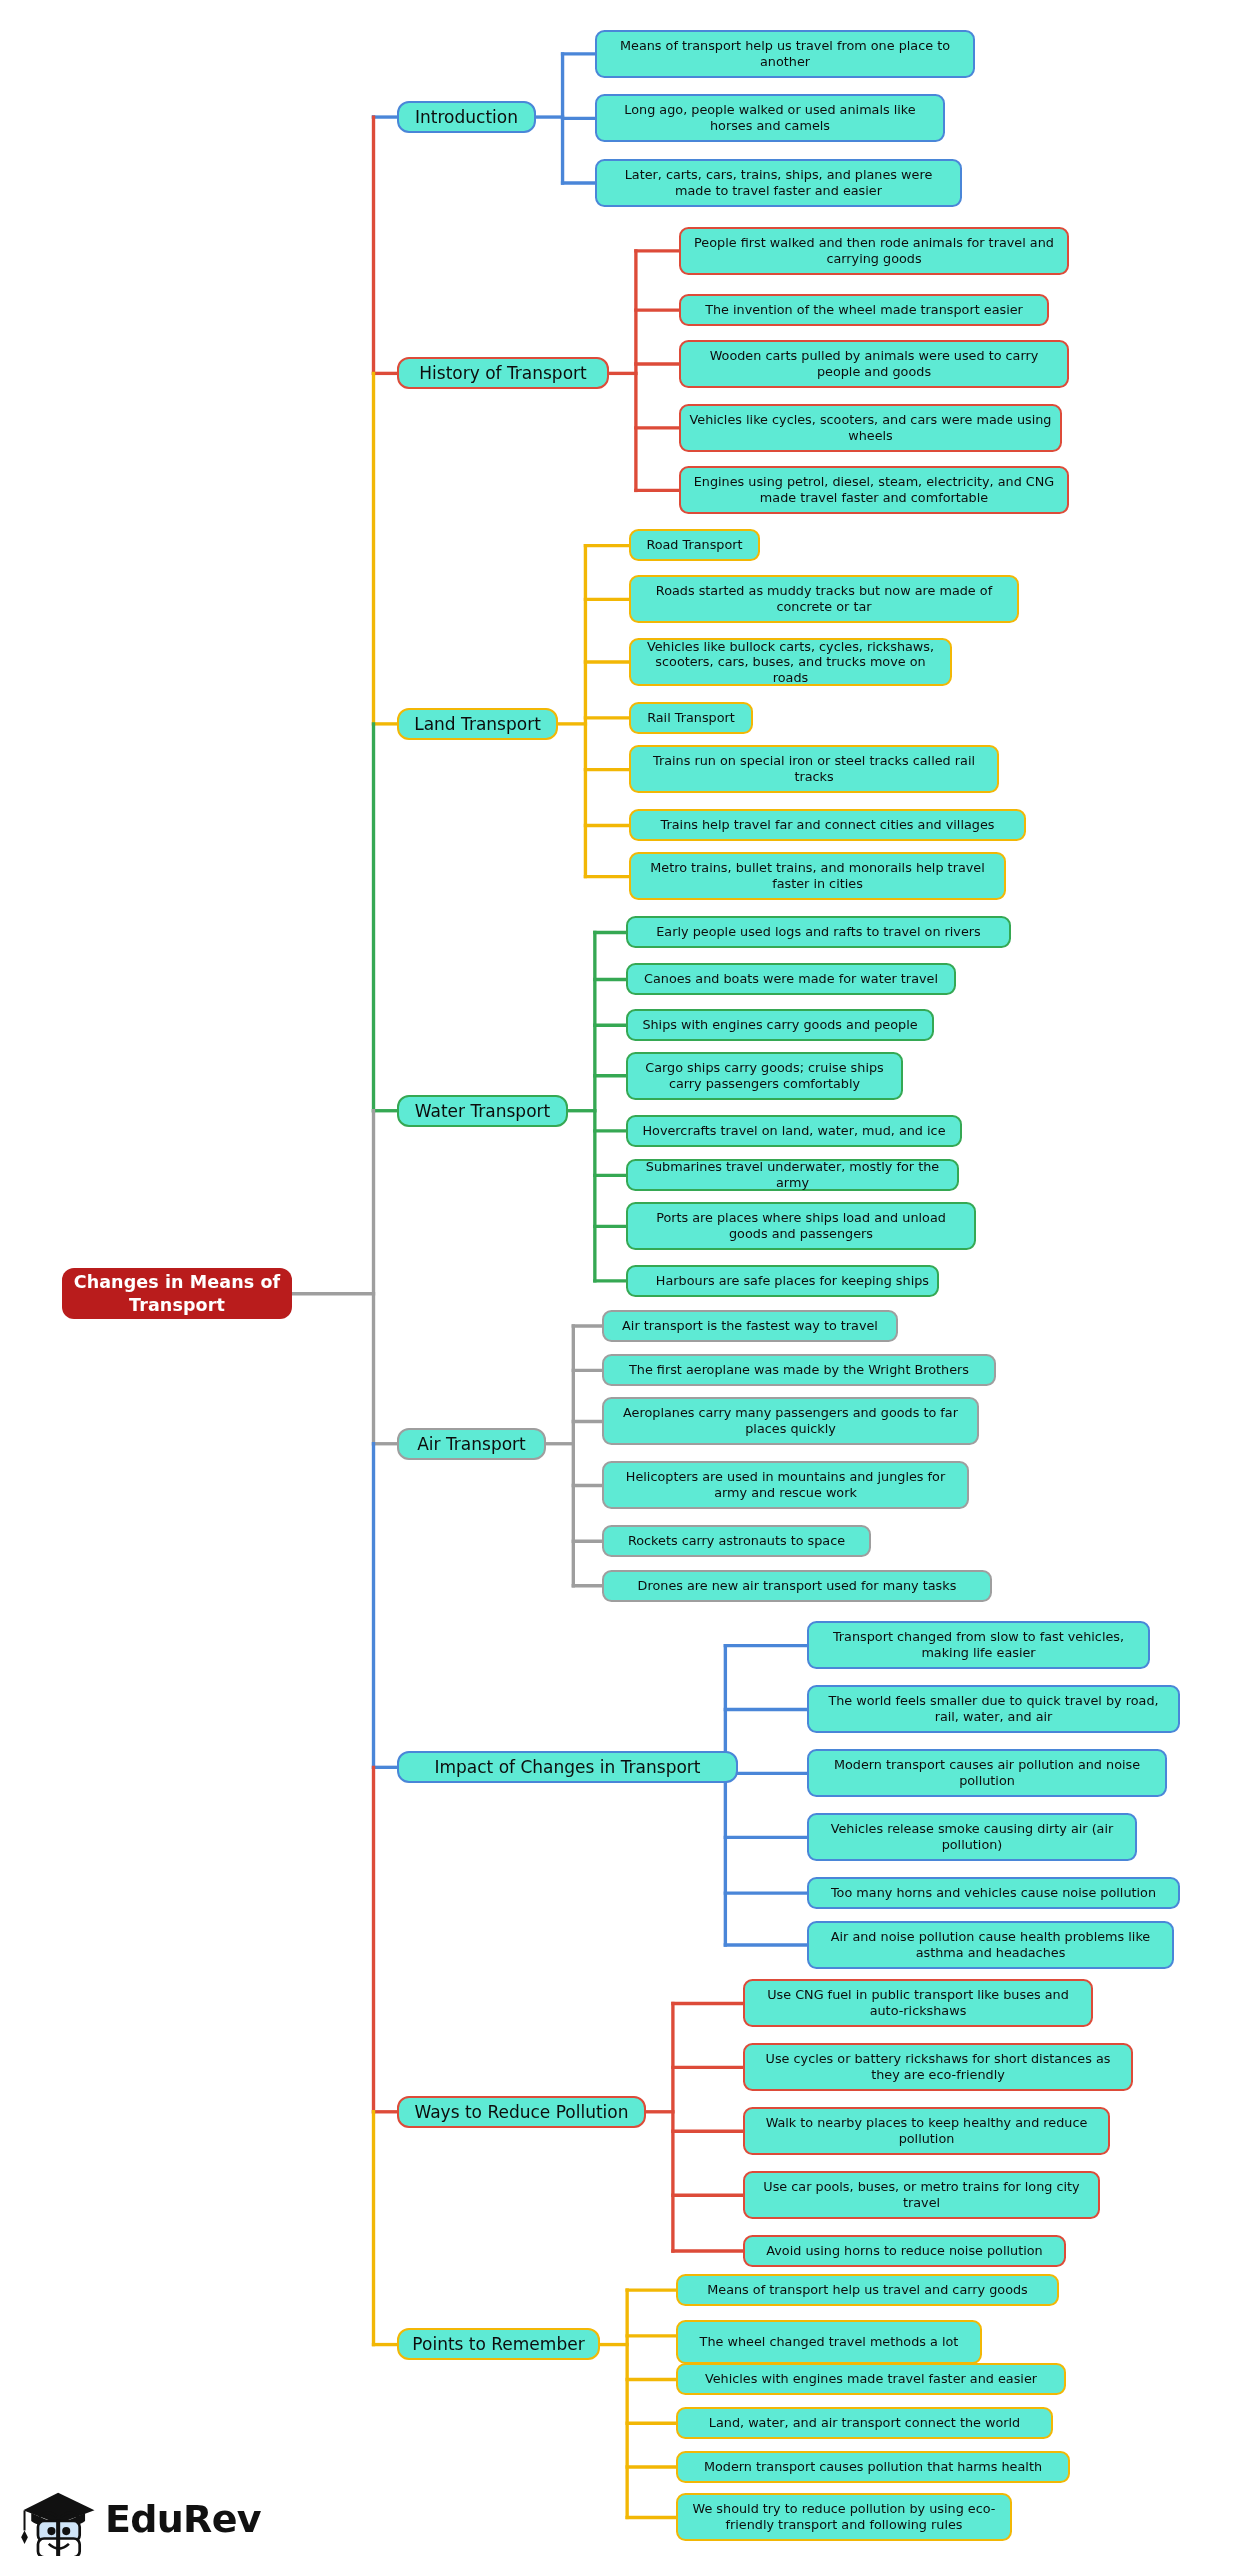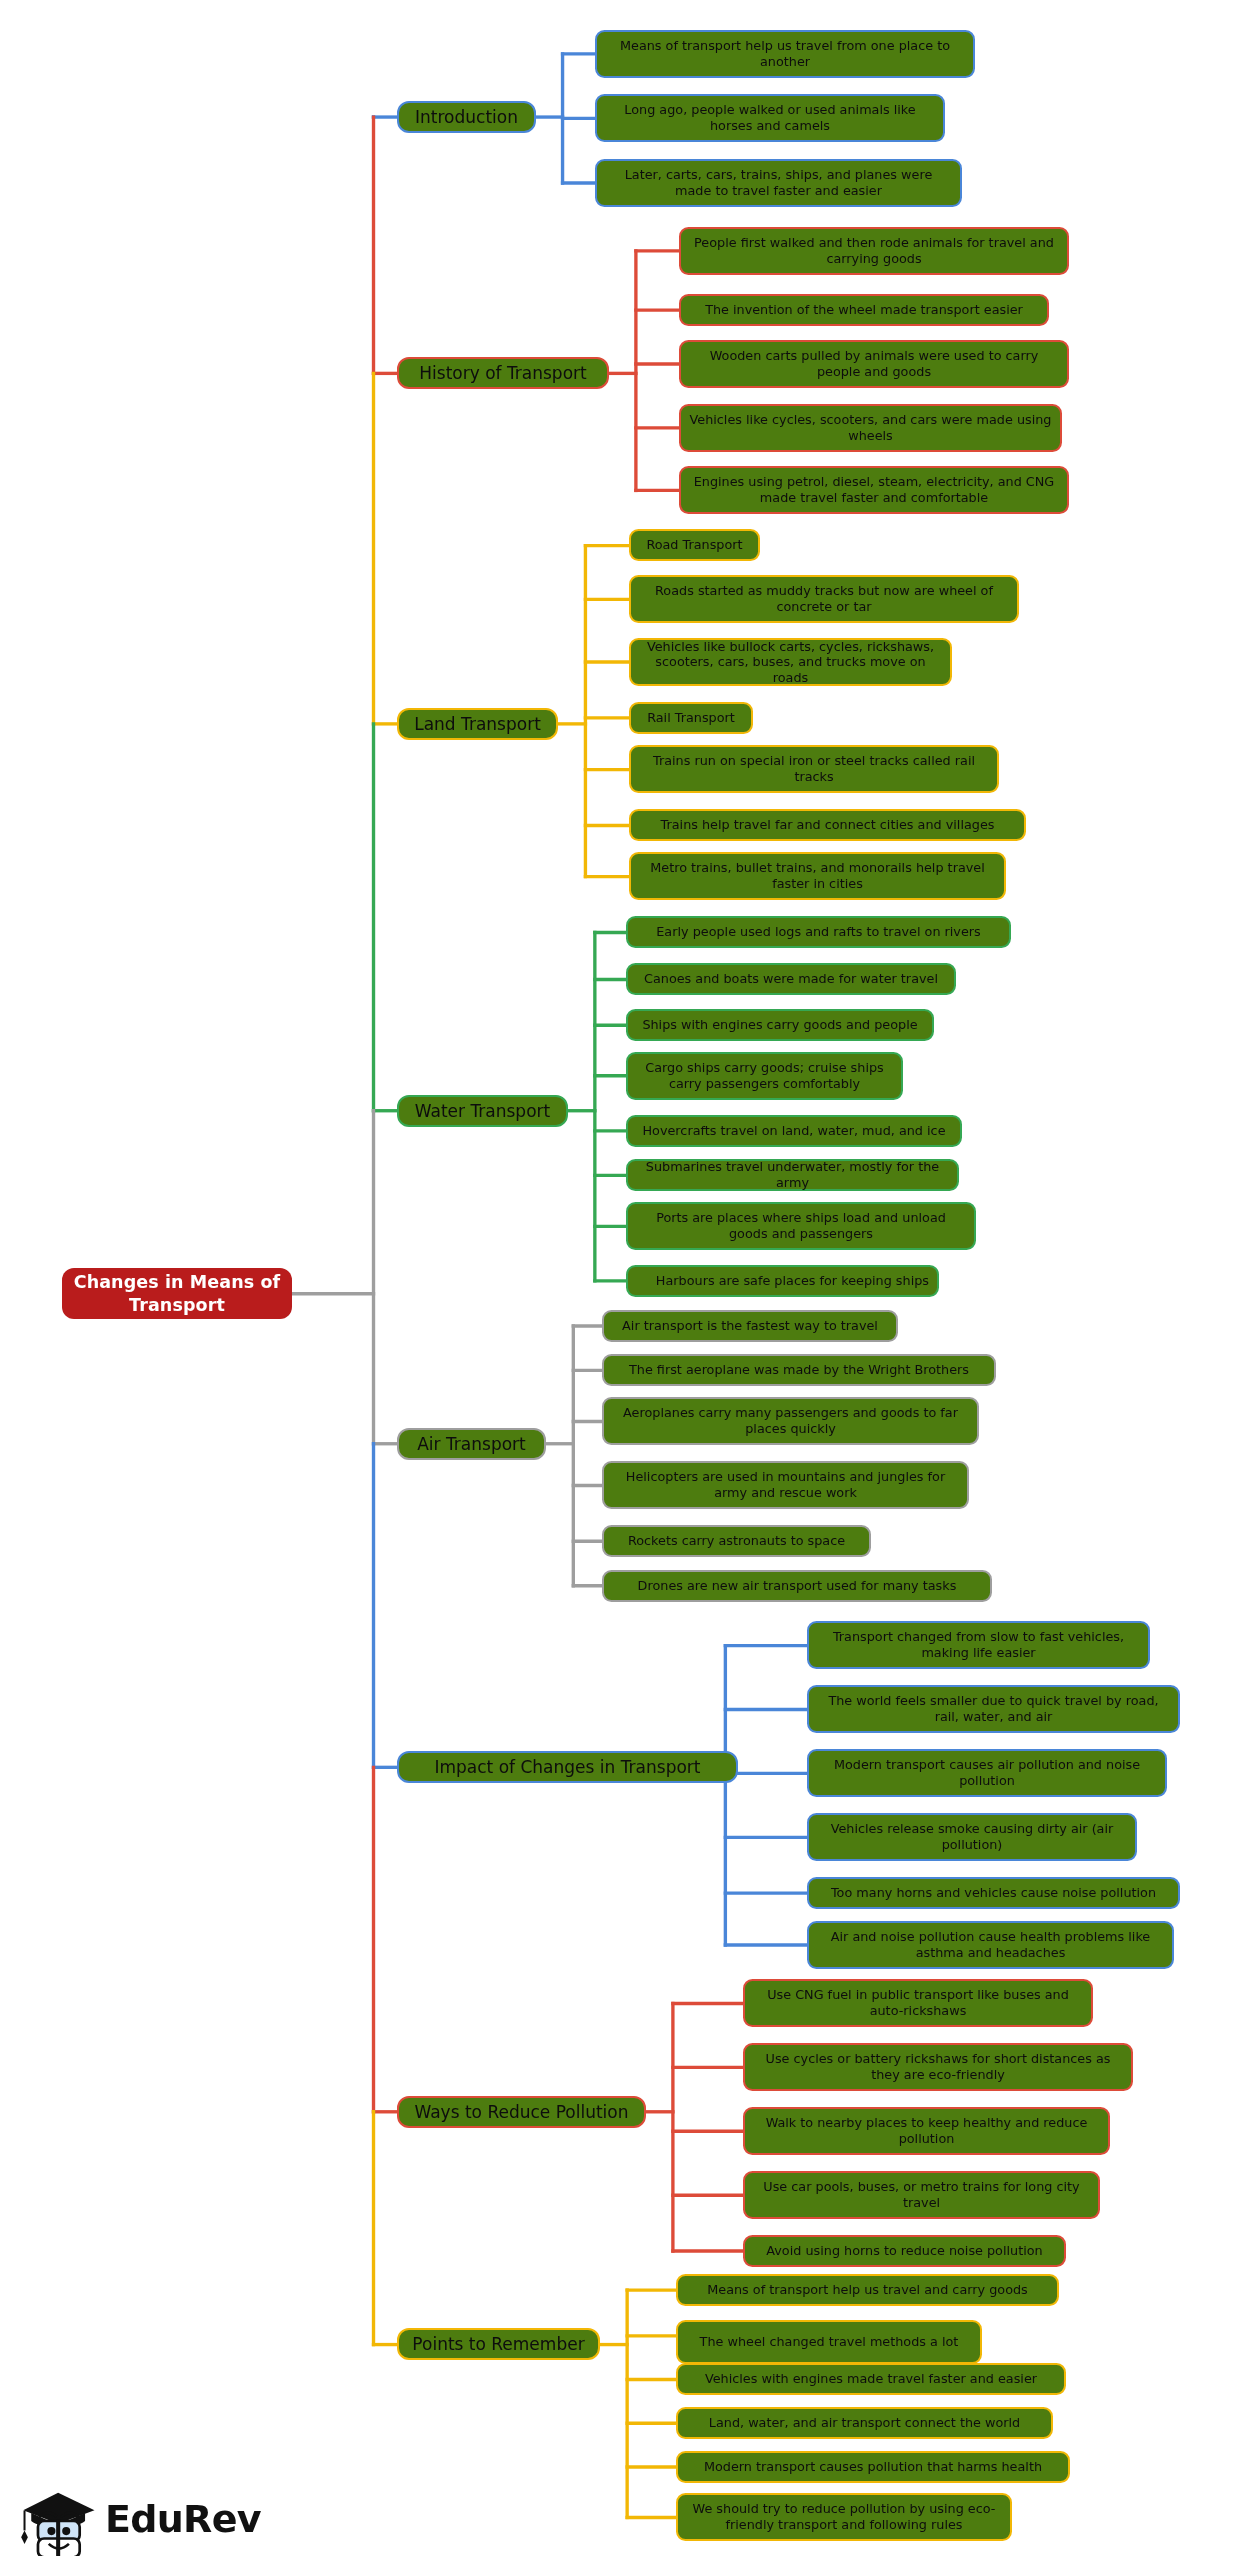--- a/index.html
+++ b/index.html
@@ -5,21 +5,21 @@
   html,body{margin:0;padding:0;background:#ffffff;}
   body{
     font-family:"DejaVu Sans","Liberation Sans",sans-serif;
     width:1259px;height:2576px;position:relative;overflow:hidden;
   }
   #map{position:absolute;left:0;top:0;width:1259px;height:2576px;}
   svg.links{position:absolute;left:0;top:0;width:1259px;height:2576px;pointer-events:none;}
 
   .node{
     position:absolute;box-sizing:border-box;
-    background:#4d7c0f;border-style:solid;border-width:2.7px;border-radius:9.4px;
+    background:#5eead4;border-style:solid;border-width:2.7px;border-radius:9.4px;
     display:flex;align-items:center;justify-content:center;text-align:center;
     color:#0d0d0d;line-height:1.22;padding:2.7px 8px;
     font-family:"DejaVu Sans","Liberation Sans",sans-serif;
   }
   .root{
     background:#b91c1c;border:none;color:#ffffff;font-weight:bold;
     border-radius:12px;font-size:17.5px;letter-spacing:0.1px;line-height:1.3;
     padding:4px 10.8px;
   }
   .lvl1{font-size:17px;border-radius:12px;padding:2.7px 9.4px;}
@@ -152,21 +152,21 @@
       <div class="node leaf" style="border-color: rgb(221, 75, 57); left: 679px; top: 466px; width: 390px; height: 48px;">
         <span>Engines using petrol, diesel, steam, electricity, and CNG made travel faster and comfortable</span>
       </div>
       <div class="node lvl1" style="border-color: rgb(242, 183, 5); left: 397px; top: 708px; width: 161px; height: 32px;">
         <span>Land Transport</span>
       </div>
       <div class="node leaf" style="border-color: rgb(242, 183, 5); left: 629px; top: 529px; width: 131px; height: 32px;">
         <span>Road Transport</span>
       </div>
       <div class="node leaf" style="border-color: rgb(242, 183, 5); left: 629px; top: 575px; width: 390px; height: 48px;">
-        <span>Roads started as muddy tracks but now are wheel of concrete or tar</span>
+        <span>Roads started as muddy tracks but now are made of concrete or tar</span>
       </div>
       <div class="node leaf" style="border-color: rgb(242, 183, 5); left: 629px; top: 638px; width: 323px; height: 48px;">
         <span>Vehicles like bullock carts, cycles, rickshaws, scooters, cars, buses, and trucks move on roads</span>
       </div>
       <div class="node leaf" style="border-color: rgb(242, 183, 5); left: 629px; top: 702px; width: 124px; height: 32px;">
         <span>Rail Transport</span>
       </div>
       <div class="node leaf" style="border-color: rgb(242, 183, 5); left: 629px; top: 745px; width: 370px; height: 48px;">
         <span>Trains run on special iron or steel tracks called rail tracks</span>
       </div>

